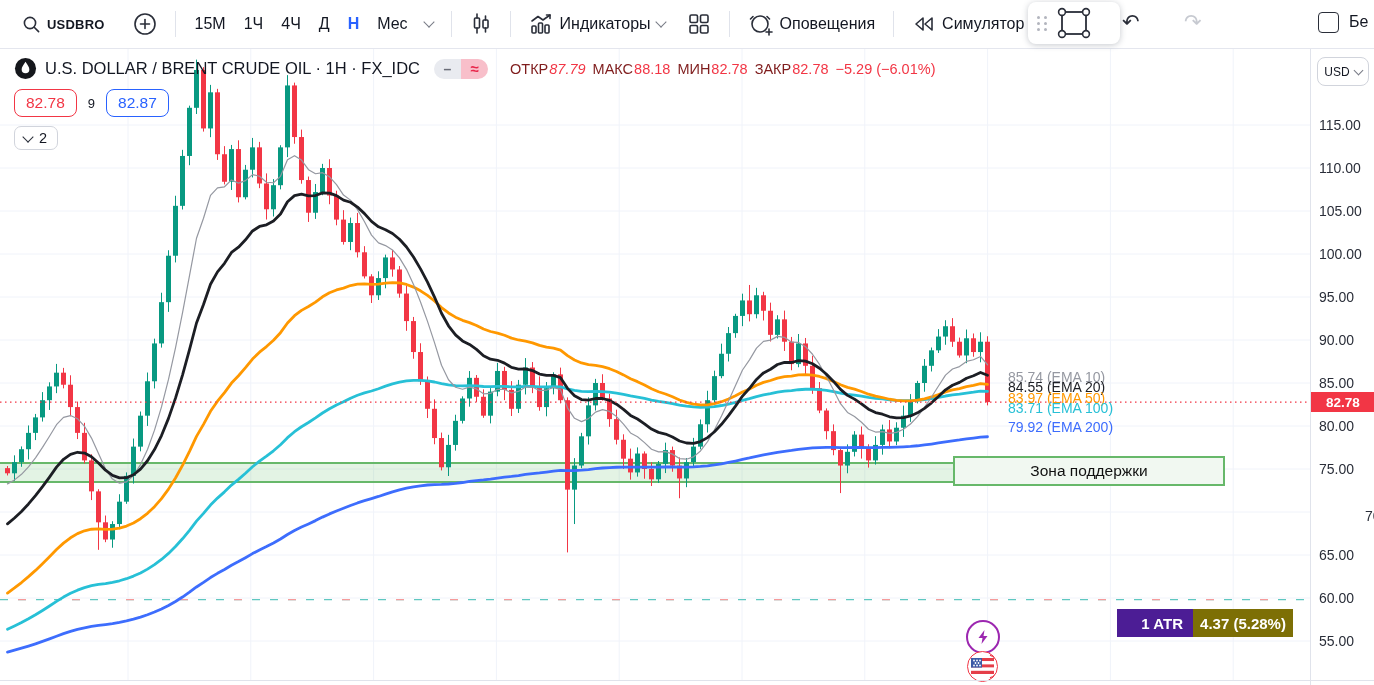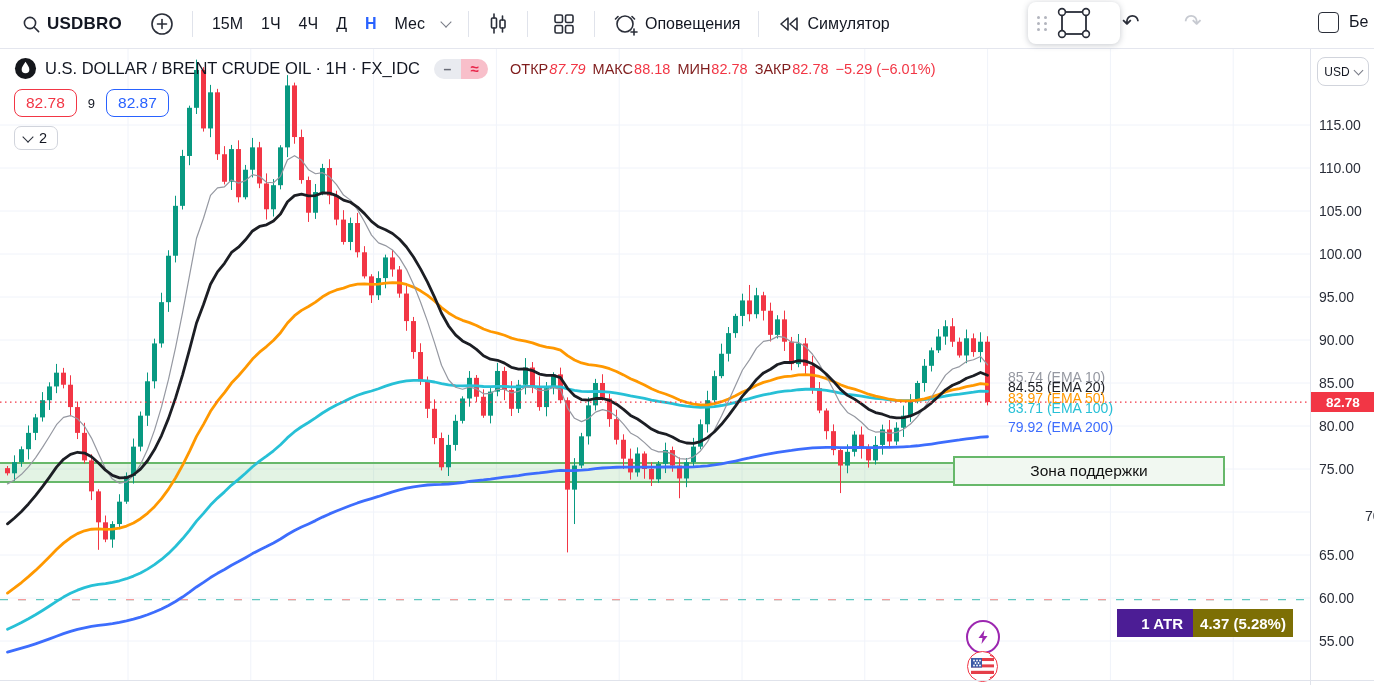--- a/index.html
+++ b/index.html
@@ -9,21 +9,21 @@
     -webkit-font-smoothing:antialiased;color:#131722;
   }
   
   .toolbar{
     position:absolute;left:0;top:0;width:1374px;height:48px;background:#fff;
     border-bottom:1px solid #e4e6ee;z-index:10;display:flex;align-items:center;
   }
   .tb-left{display:flex;align-items:center;height:100%;padding-left:14px;}
   .tb-sep{width:1px;height:26px;background:#e0e3eb;margin:0 10px;flex:none;}
   .tb-btn{display:flex;align-items:center;gap:6px;padding:5px 8px;border-radius:6px;cursor:pointer;flex:none;}
-  .symbol{font-size:17px;font-weight:700;letter-spacing:.2px;}
+  .symbol{font-size:13px;font-weight:700;letter-spacing:.2px;}
   .tf{font-size:16px;color:#131722;padding:5px 9px;border-radius:6px;flex:none;cursor:pointer;}
   .tf.active{color:#2962ff;font-weight:600;}
   .tb-label{font-size:16px;color:#131722;}
   .chev{width:7px;height:7px;border-right:1.6px solid #787b86;border-bottom:1.6px solid #787b86;
         transform:rotate(45deg);margin-top:-4px;display:inline-block;}
   .icon-stroke{stroke:#2a2e39;fill:none;stroke-width:1.6;stroke-linecap:round;stroke-linejoin:round;}
   
   .float-card{
     position:absolute;left:1028px;top:2px;width:84px;height:42px;background:#fff;border-radius:8px;
     box-shadow:0 1px 6px rgba(50,60,80,.28);display:flex;align-items:center;z-index:12;padding:0 4px;
@@ -438,20 +438,31 @@
       <svg width="22" height="24" viewBox="0 0 22 24">
         <line class="icon-stroke" x1="7" y1="2" x2="7" y2="6"></line>
         <rect class="icon-stroke" x="4.5" y="6" width="5" height="10" rx="1"></rect>
         <line class="icon-stroke" x1="7" y1="16" x2="7" y2="21"></line>
         <line class="icon-stroke" x1="15.5" y1="4" x2="15.5" y2="8"></line>
         <rect class="icon-stroke" x="13" y="8" width="5" height="8" rx="1"></rect>
         <line class="icon-stroke" x1="15.5" y1="16" x2="15.5" y2="20"></line>
       </svg>
     </div>
     <div class="tb-sep"></div>
+    <div class="tb-btn">
+      <svg width="25" height="24" viewBox="0 0 25 24">
+        <rect class="icon-stroke" x="3" y="14" width="4" height="7" rx="1"></rect>
+        <rect class="icon-stroke" x="9.5" y="11" width="4" height="10" rx="1"></rect>
+        <rect class="icon-stroke" x="16" y="13" width="4" height="8" rx="1"></rect>
+        <polyline class="icon-stroke" points="3,9 9,4.5 14,8 21,3"></polyline>
+        <polyline class="icon-stroke" points="17.5,3 21,3 21,6.5"></polyline>
+      </svg>
+      <span class="tb-label">Индикаторы</span>
+      <i class="chev"></i>
+    </div>
     <div class="tb-btn" style="margin-left:6px;">
       <svg width="24" height="24" viewBox="0 0 24 24">
         <rect class="icon-stroke" x="3" y="3" width="7.5" height="7.5" rx="1.5"></rect>
         <rect class="icon-stroke" x="13.5" y="3" width="7.5" height="7.5" rx="1.5"></rect>
         <rect class="icon-stroke" x="3" y="13.5" width="7.5" height="7.5" rx="1.5"></rect>
         <rect class="icon-stroke" x="13.5" y="13.5" width="7.5" height="7.5" rx="1.5"></rect>
       </svg>
     </div>
     <div class="tb-sep"></div>
     <div class="tb-btn">

